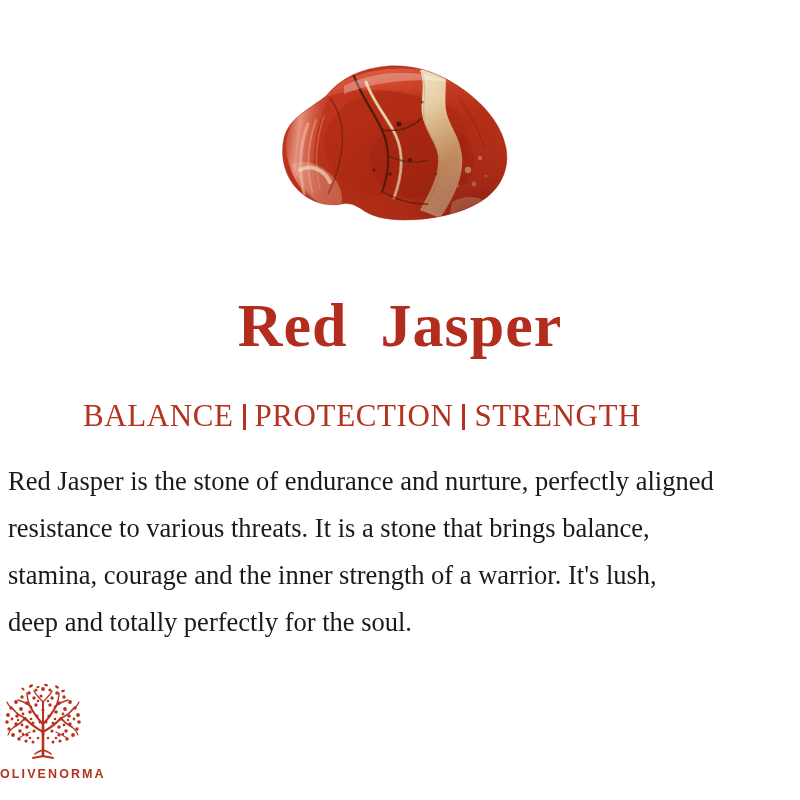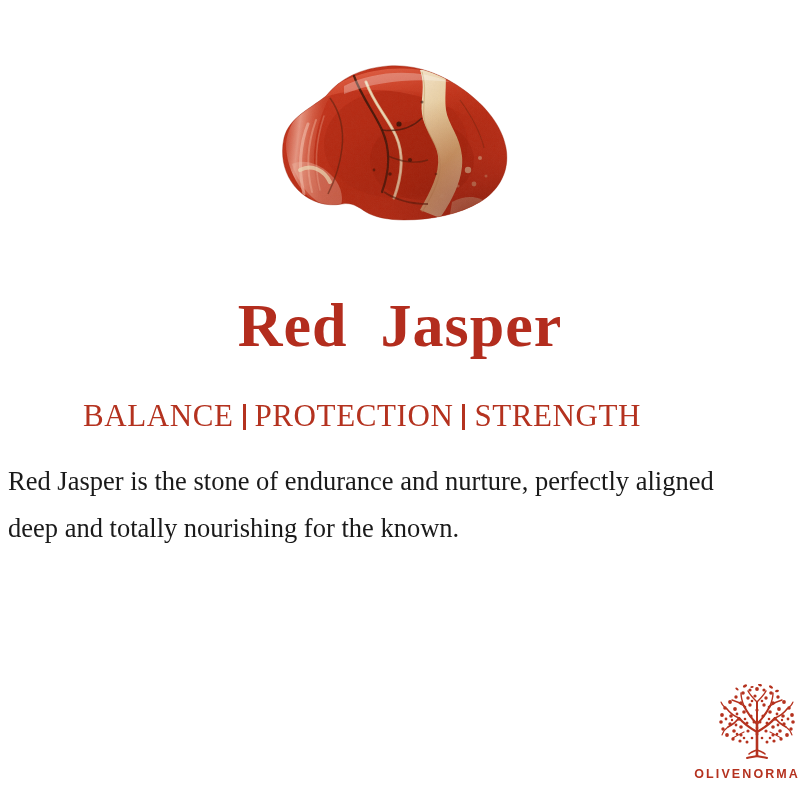--- a/index.html
+++ b/index.html
@@ -94,21 +94,21 @@
   .body-line { display: block; white-space: nowrap; }
 
   
   .logo {
     position: absolute;
     left: 0;
     top: 684px;
     width: 800px;
     display: flex;
     flex-direction: column;
-    align-items: flex-end;
+    align-items: flex-start;
   }
   .logo-mark { display: block; }
   .logo-word {
     margin-top: 3px;
     color: #b5321f;
     font-family: "Liberation Sans", sans-serif;
     font-weight: 700;
     font-size: 12.5px;
     letter-spacing: 2.1px;
     line-height: 14px;
@@ -267,21 +267,23 @@
   </div>
 
   <div class="title">Red  Jasper</div>
 
   <div class="subtitle">
     <span class="kw">BALANCE</span><span class="sep"></span><span class="kw">PROTECTION</span><span class="sep"></span><span class="kw">STRENGTH</span>
   </div>
 
   <div class="body-text">
     <span class="body-line">Red Jasper is the stone of endurance and nurture, perfectly aligned</span>
-    <span class="body-line">deep and totally nourishing for the known.</span>
+    <span class="body-line">resistance to various threats. It is a stone that brings balance,</span>
+    <span class="body-line">stamina, courage and the inner strength of a warrior. It's lush,</span>
+    <span class="body-line">deep and totally perfectly for the soul.</span>
   </div>
 
   <div class="logo">
     <svg class="logo-mark" width="86" height="80" viewBox="0 0 86 80">
       <g stroke="#b5321f" fill="none" stroke-linecap="round" stroke-width="1.5">
 
         <path d="M43 72 L43 40" stroke-width="2.6"></path>
 
         <path d="M43 72 C 40 73, 36 73, 33 74" stroke-width="2"></path>
         <path d="M43 72 C 46 73, 50 73, 53 74" stroke-width="2"></path>

